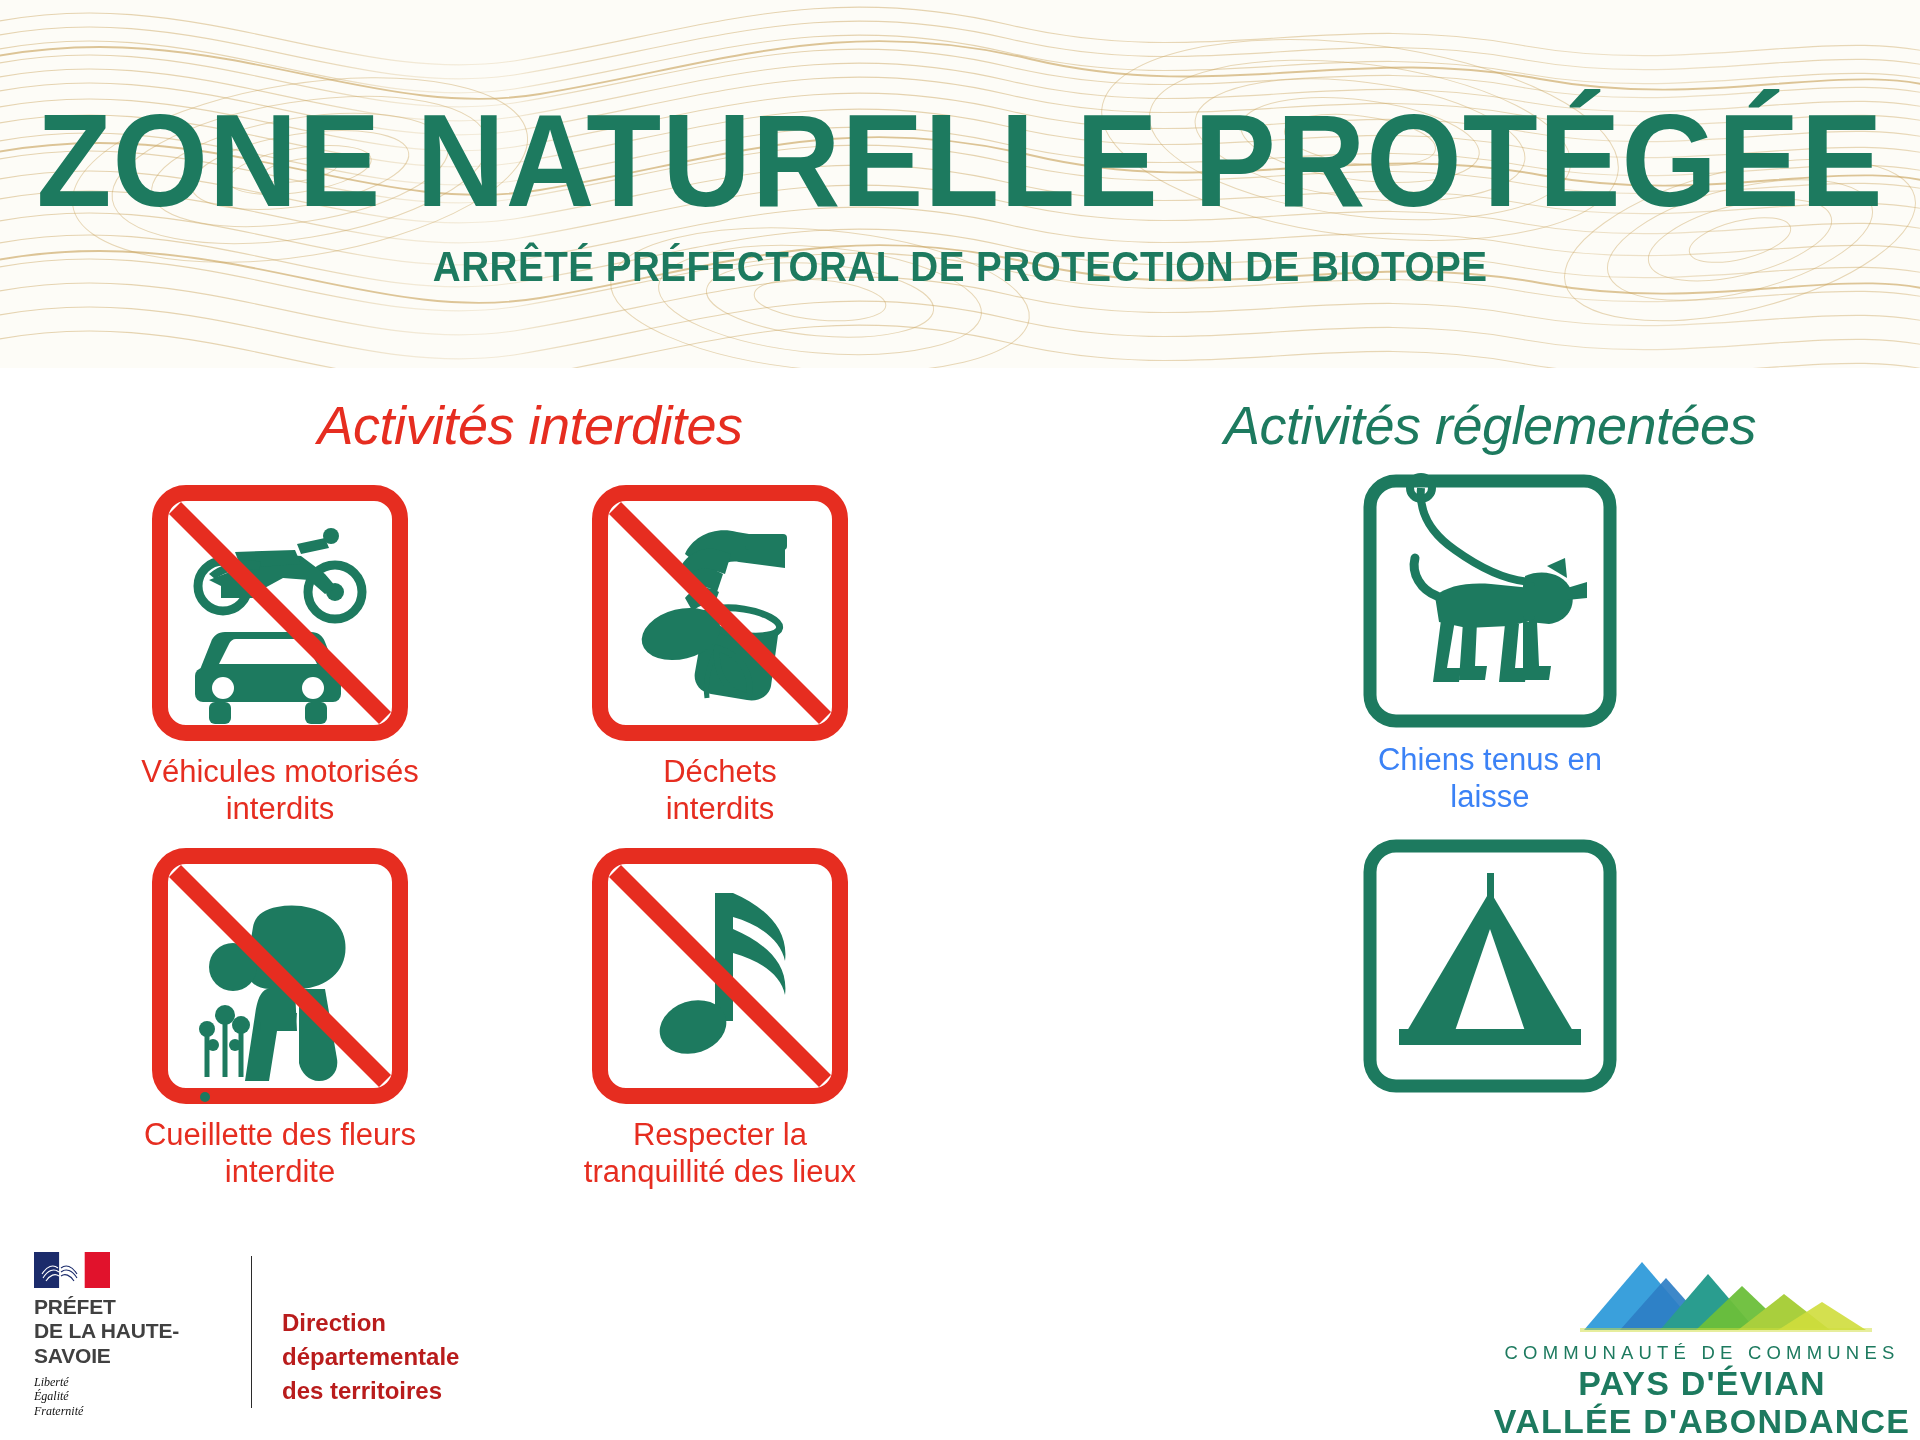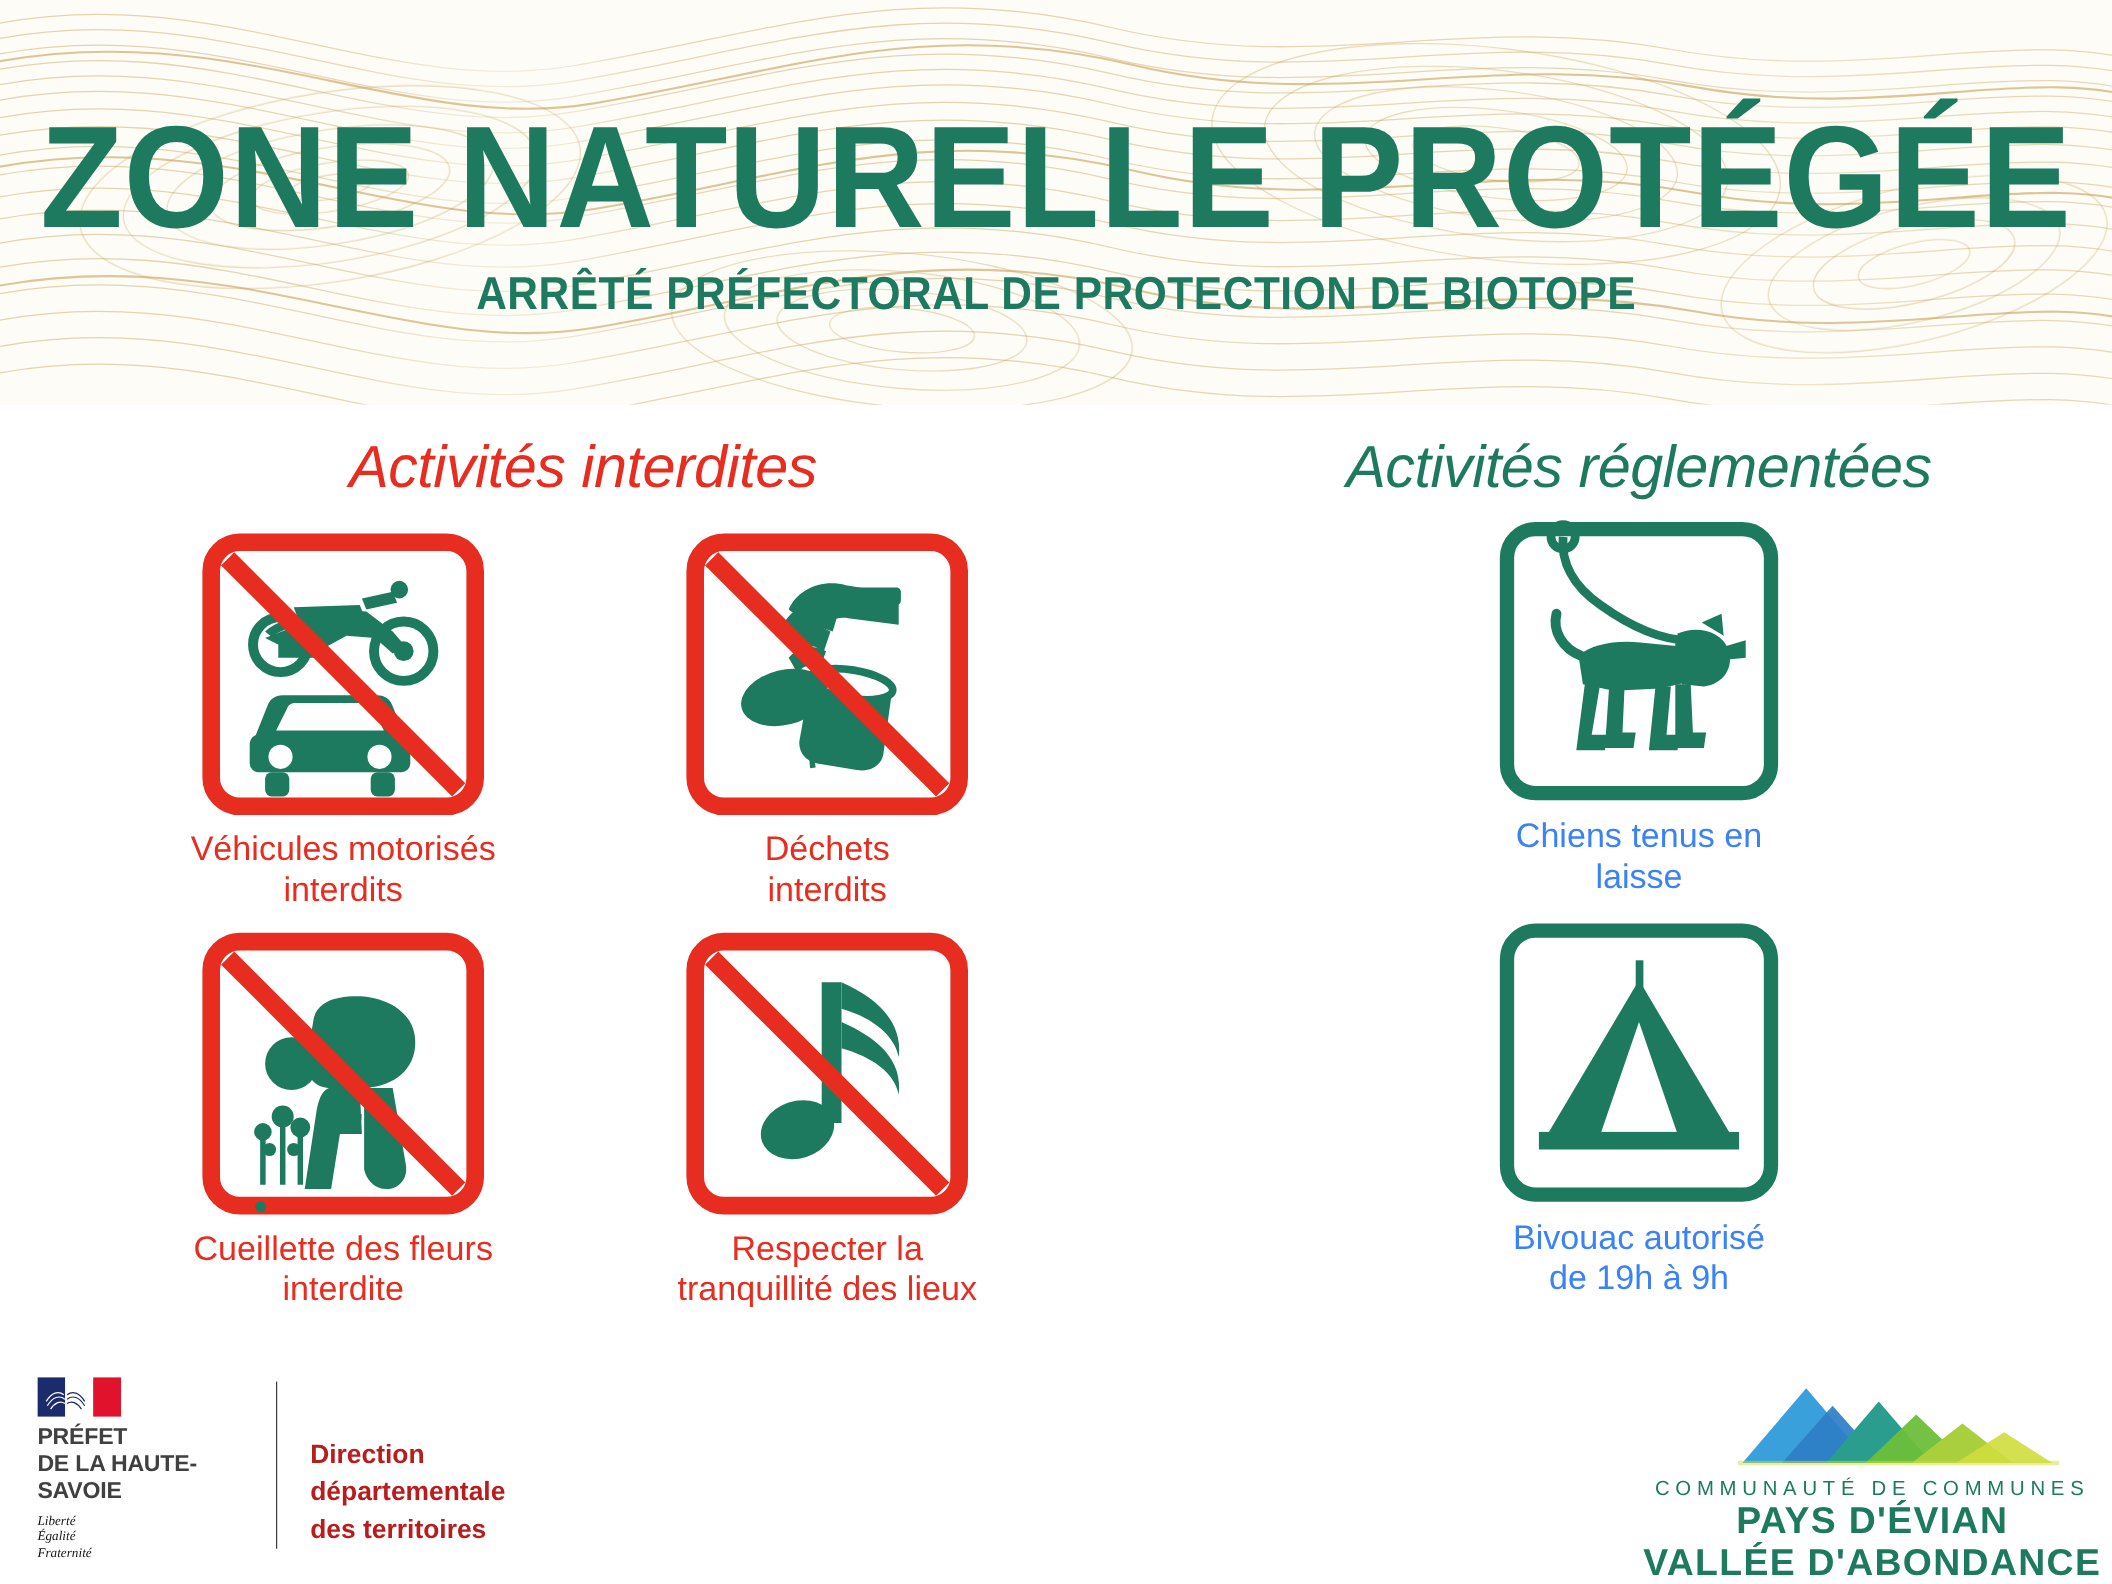--- a/index.html
+++ b/index.html
@@ -80,21 +80,21 @@
     padding-top: 26px;
     white-space: nowrap;
   }
   .heading-red   { color: #e62d20; }
   .heading-green { color: #1d7a5f; }
 
   .icon-grid-left {
     display: grid;
     grid-template-columns: 440px 440px;
     justify-content: start;
-    padding-left: 92px;
+    padding-left: 60px;
     margin-top: 26px;
     row-gap: 18px;
   }
   .icon-grid-right {
     display: flex;
     flex-direction: column;
     align-items: center;
     margin-top: 14px;
     row-gap: 20px;
   }
@@ -427,22 +427,20 @@
           <svg viewBox="0 0 262 262">
             <rect x="11" y="11" width="240" height="240" rx="26" ry="26" fill="none" stroke="#1d7a5f" stroke-width="13"></rect>
             <g fill="#1d7a5f">
               <rect x="128" y="38" width="7" height="30"></rect>
               <path d="M131 56 L214 196 L48 196 Z"></path>
               <path d="M131 94 L166 196 L96 196 Z" fill="#ffffff"></path>
               <rect x="40" y="194" width="182" height="16"></rect>
             </g>
           </svg>
         </div>
-        <div class="icon-caption cap-green">Bivouac autorisé
-de 19h à 9h</div>
       </div>
 
     </div>
   </div>
 </div>
 
 <div class="footer">
 
   <div class="prefet-block">
     <div class="prefet-left">

